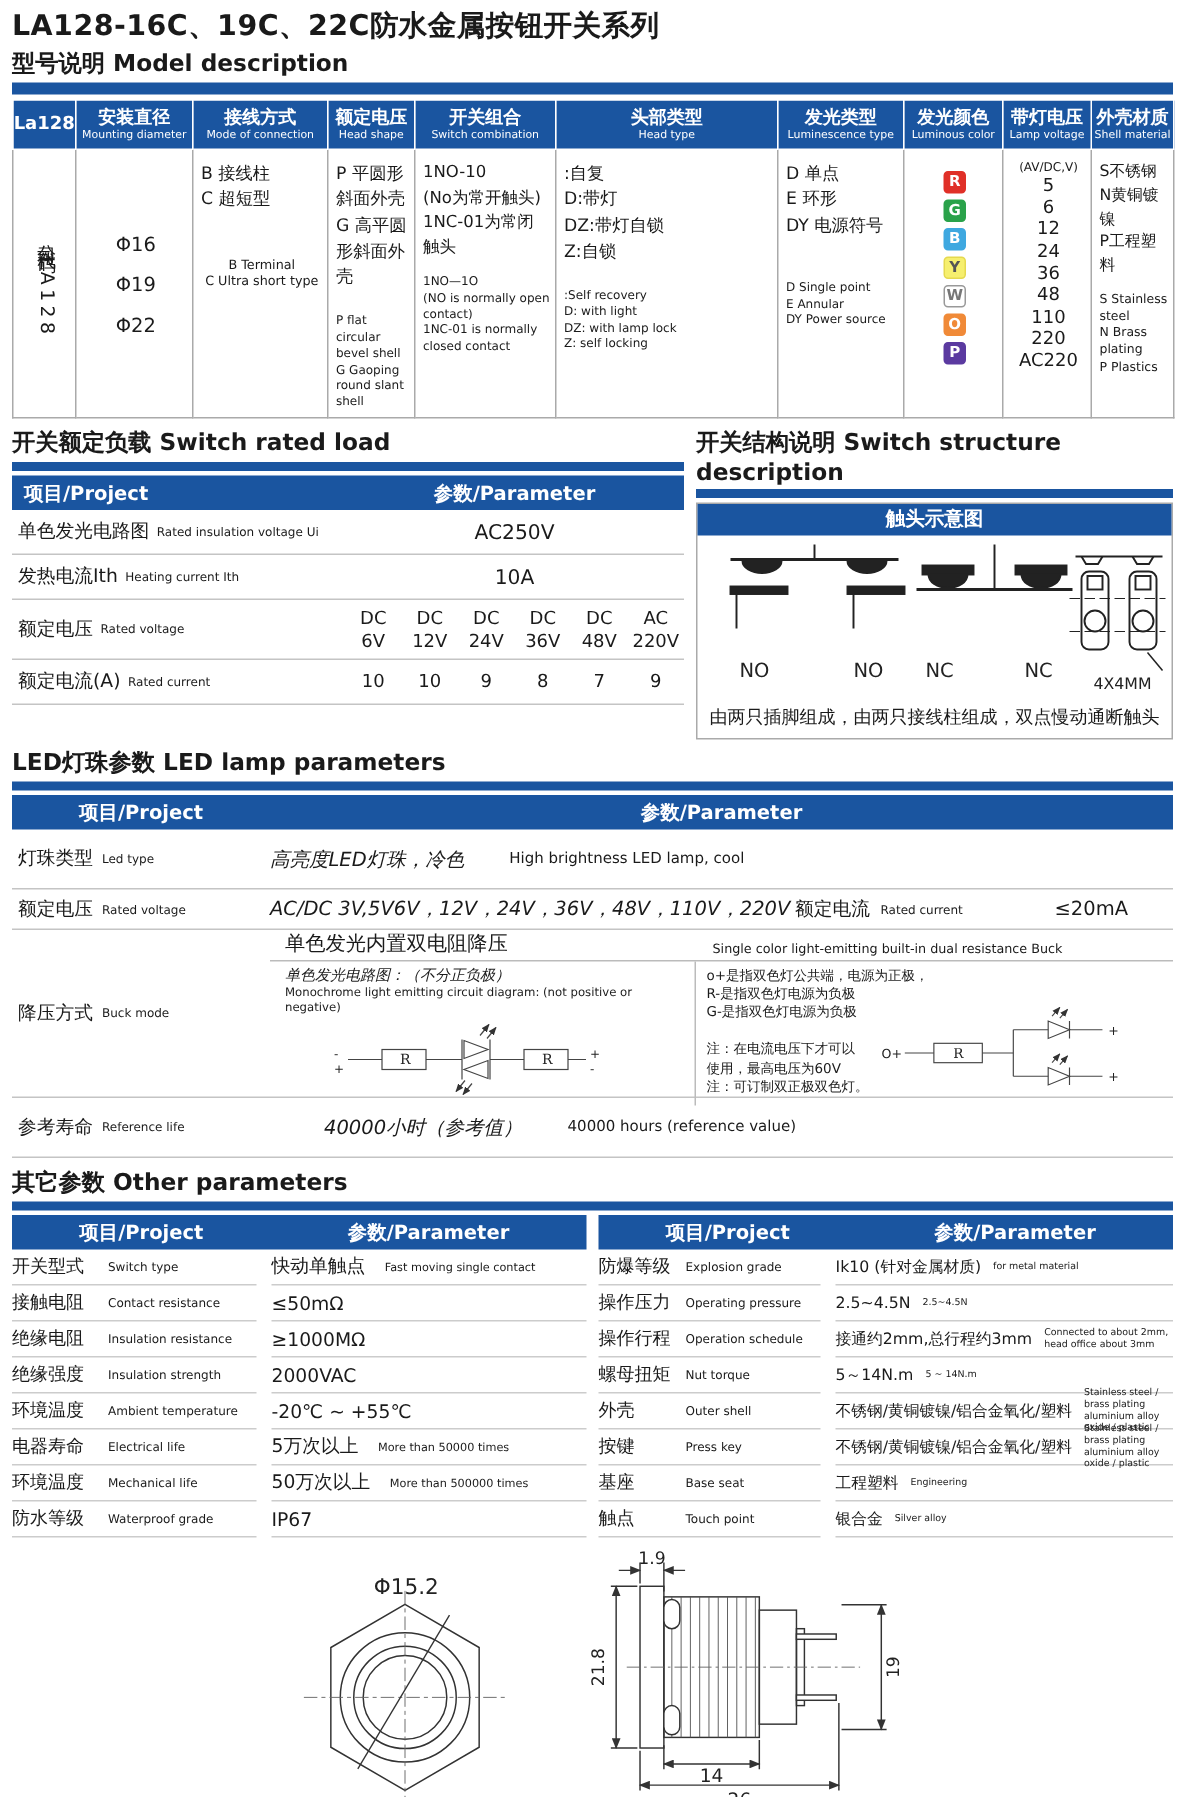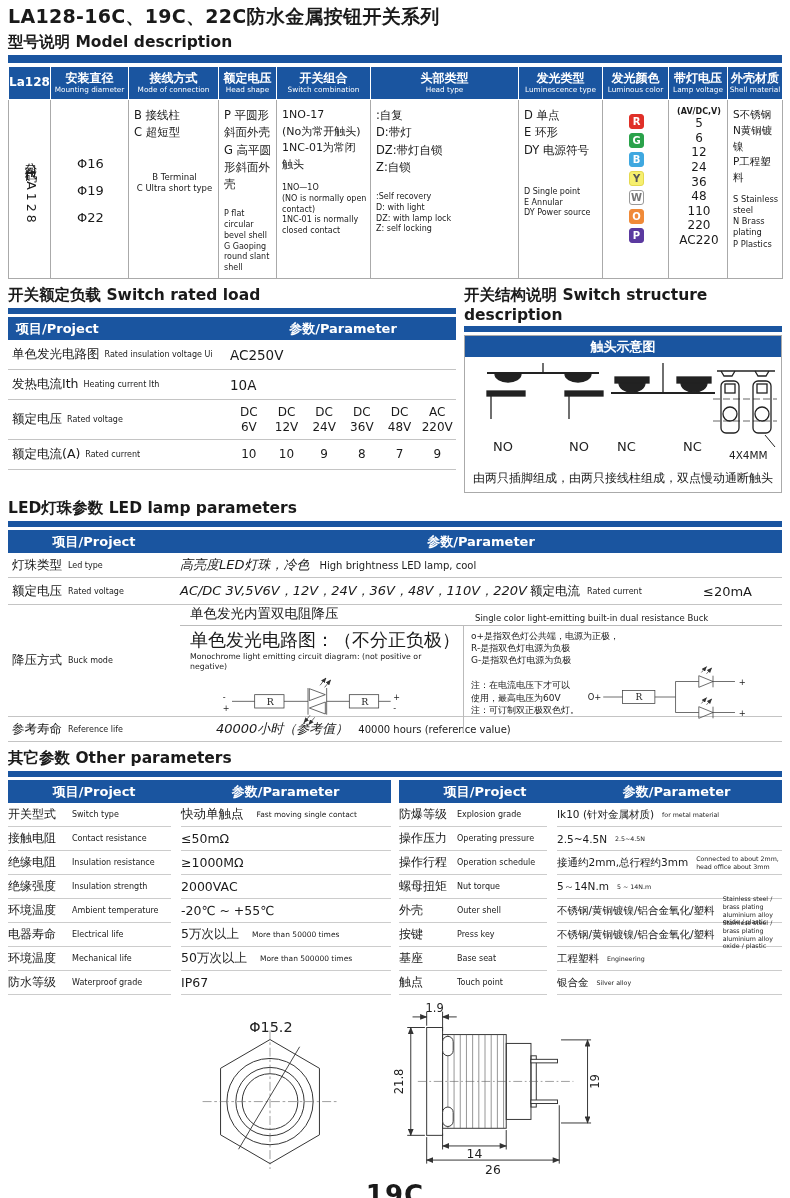--- a/index.html
+++ b/index.html
@@ -26,63 +26,63 @@
   td.diam .cell-zh { font-size: 13px; line-height: 2.1; }
   td.conn .cell-en { margin-top: 30px; font-size: 8.5px; text-align: center; }
   td.shape .cell-en { margin-top: 16px; }
   td.combo .cell-zh { font-size: 11px; }
   td.combo .cell-en { margin-top: 10px; }
   td.htype .cell-en { margin-top: 16px; }
   td.ltype .cell-en { margin-top: 28px; }
   td.swatches { text-align: center; padding-top: 10px; }
   .swatch { display: flex; align-items: center; justify-content: center; width: 15px; height: 15px; border-radius: 3px; border: 1px solid; margin: 4px auto 0; font-size: 10px; font-weight: bold; }
   td.lampv { text-align: center; }
-  .lamp-unit { font-size: 8px; font-weight: bold; }
+  .lamp-unit { font-size: 8px; }
   .lamp-values { font-size: 12px; line-height: 1.22; }
   td.shell .cell-en { margin-top: 8px; font-size: 8.3px; }
 
   
   .tbl-head { background: var(--blue); color: #fff; font-weight: bold; font-size: 13px; height: 23px; display: flex; align-items: center; }
   .th-left-pad { padding-left: 8px; width: 222px; }
   .th-center { flex: 1; text-align: center; }
   .th-w175 { width: 172px; text-align: center; }
 
   
   .two-col { display: flex; gap: 8px; margin-top: 4px; }
   .col-left { width: 448px; }
   .col-right { flex: 1; }
   .rl-row { display: flex; align-items: center; border-bottom: 1px solid #c4c4c4; }
   .rl-row.h30 { height: 30px; } .rl-row.h40 { height: 40px; }
   .rl-label { width: 222px; display: flex; gap: 5px; align-items: center; padding-left: 4px; }
   .lab-zh { font-size: 12.5px; }
   .lab-en { font-size: 8px; }
-  .rl-value { flex: 1; font-size: 13.5px; }
+  .rl-value { flex: 1; text-align: center; font-size: 13.5px; }
   .rl-cols { flex: 1; display: flex; }
   .vcol { flex: 1; text-align: center; font-size: 12px; line-height: 1.2; }
   .struct-box { border: 1px solid #aaa; margin-top: 1px; }
   .struct-head { background: var(--blue); color: #fff; font-weight: bold; font-size: 13px; text-align: center; height: 21px; line-height: 21px; }
   .struct-caption { font-size: 12px; text-align: center; padding: 1px 0 5px; }
 
   
   .led-row { display: flex; align-items: center; border-bottom: 1px solid #c4c4c4; }
-  .led-row.h24 { height: 25px; } .led-row.h27 { height: 27px; }
+  .led-row.h24 { height: 40px; } .led-row.h27 { height: 27px; }
   .led-label { width: 172px; display: flex; gap: 6px; align-items: center; padding-left: 4px; }
   .led-val-zh { font-size: 13px; font-style: italic; }
-  .led-val-en { font-size: 10px; margin-left: 10px; }
+  .led-val-en { font-size: 10px; margin-left: 30px; }
   .led-current { margin-left: auto; display: flex; gap: 7px; align-items: center; width: 252px; }
   .led-current .val { font-size: 13px; margin-left: auto; padding-right: 30px; }
   .buck-row { display: flex; align-items: stretch; border-bottom: 1px solid #c4c4c4; height: 112px; }
   .buck-label { width: 172px; display: flex; gap: 6px; align-items: center; padding-left: 4px; }
   .buck-right { flex: 1; display: flex; flex-direction: column; }
   .buck-top { display: flex; border-bottom: 1px solid #bbb; height: 22px; align-items: flex-end; padding-bottom: 2px; }
   .buck-title-zh { width: 283px; font-size: 13.5px; padding-left: 10px; }
   .buck-title-en { flex: 1; font-size: 8.5px; padding-left: 12px; }
   .buck-bottom { flex: 1; display: flex; }
   .circ-area { width: 283px; padding: 2px 0 0 10px; }
-  .circ-title-zh { font-size: 18px; }
+  .circ-title-zh { font-size: 10px; font-style: italic; }
   .circ-title-en { font-size: 7.8px; width: 245px; line-height: 1.25; }
   .notes-box { flex: 1; border-left: 1px solid #bbb; position: relative; }
   .notes-text { font-size: 9px; line-height: 1.35; padding: 4px 0 0 7px; }
   .notes-text.n2 { margin-top: 9px; }
   .bicolor-svg { position: absolute; right: 2px; bottom: 4px; }
 
   
   .op-tables { display: flex; gap: 8px; margin-top: 1px; }
   .op-table { width: 383px; }
   .op-head { height: 23px; }
@@ -200,21 +200,21 @@
         <td class="shape">
           <div class="cell-zh pre">P 平圆形
 斜面外壳
 G 高平圆
 形斜面外
 壳</div>
           <div class="cell-en pre">P flat circular bevel shell
 G Gaoping round slant shell</div>
         </td>
         <td class="combo">
-          <div class="cell-zh pre">1NO-17
+          <div class="cell-zh pre">1NO-10
 (No为常开触头)
 1NC-01为常闭
 触头</div>
           <div class="cell-en pre">1NO—1O
 (NO is normally open contact)
 1NC-01 is normally closed contact</div>
         </td>
         <td class="htype">
           <div class="cell-zh pre">:自复
 D:带灯

